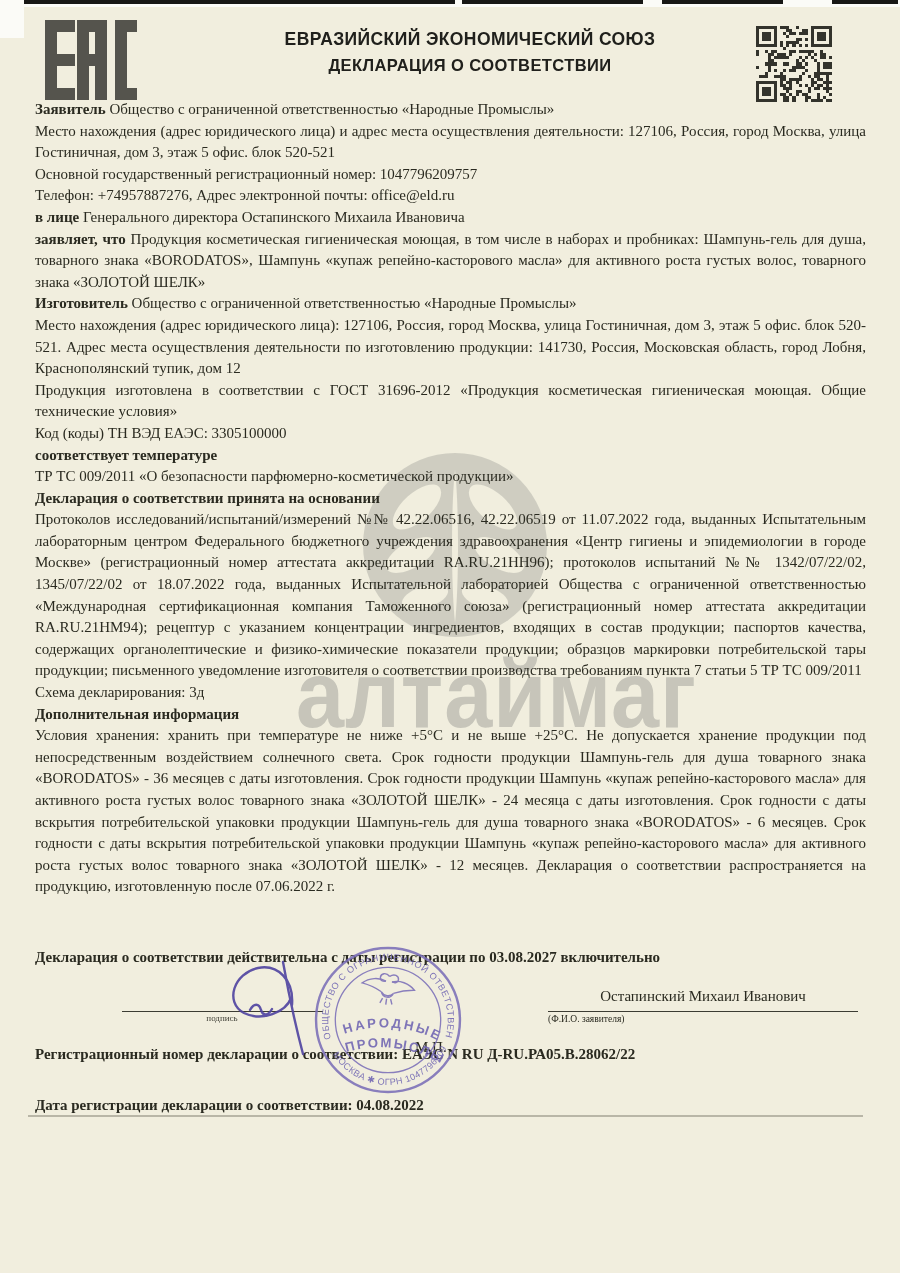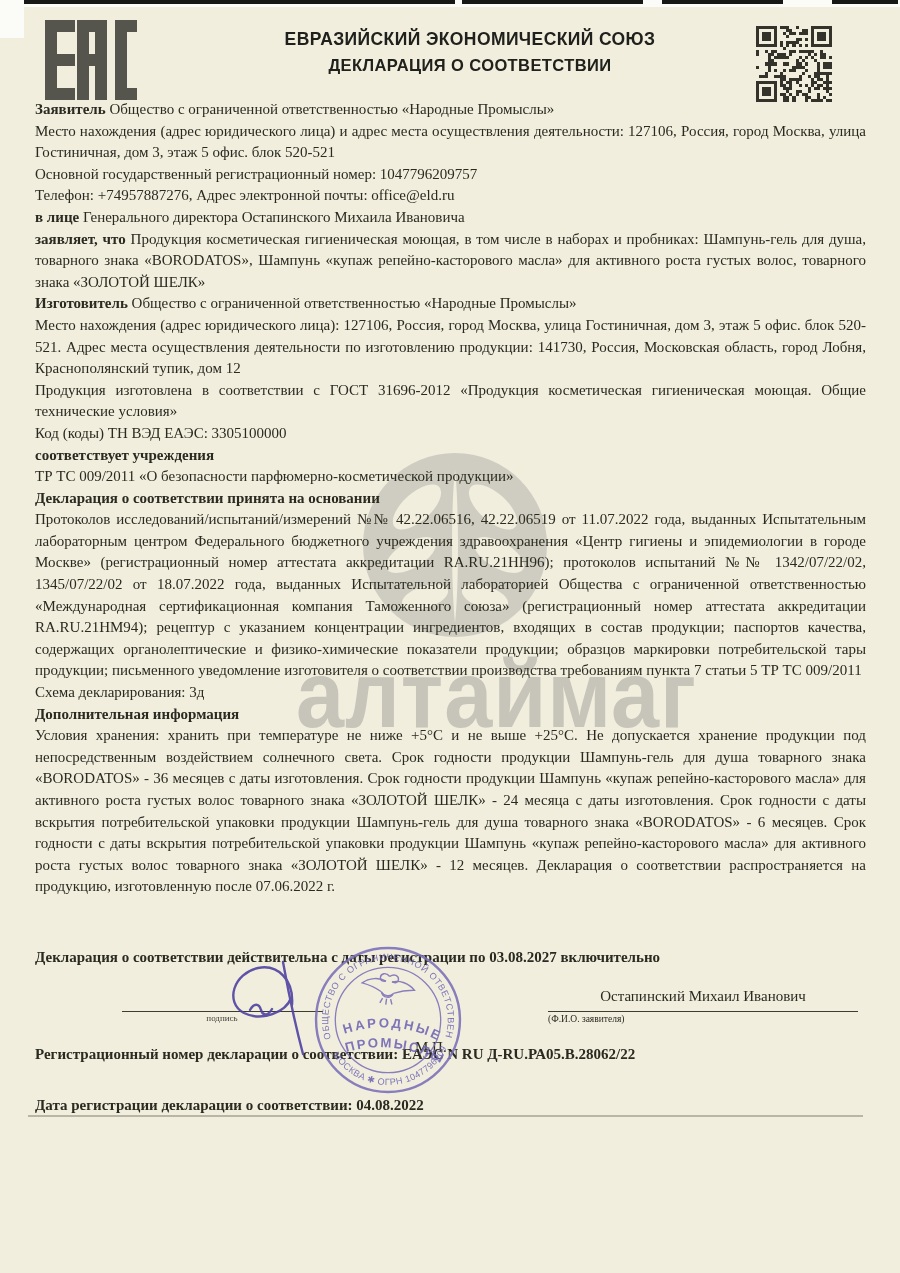--- a/index.html
+++ b/index.html
@@ -289,21 +289,21 @@
       <p><span class="b">Заявитель</span><span> Общество с ограниченной ответственностью «Народные Промыслы»</span></p>
       <p><span>Место нахождения (адрес юридического лица) и адрес места осуществления деятельности: 127106, Россия, город Москва, улица Гостиничная, дом 3, этаж 5 офис. блок 520-521</span></p>
       <p><span>Основной государственный регистрационный номер: 1047796209757</span></p>
       <p><span>Телефон: +74957887276, Адрес электронной почты: office@eld.ru</span></p>
       <p><span class="b">в лице</span><span> Генерального директора Остапинского Михаила Ивановича</span></p>
       <p><span class="b">заявляет, что</span><span> Продукция косметическая гигиеническая моющая, в том числе в наборах и пробниках: Шампунь-гель для душа, товарного знака «BORODATOS», Шампунь «купаж репейно-касторового масла» для активного роста густых волос, товарного знака «ЗОЛОТОЙ ШЕЛК»</span></p>
       <p><span class="b">Изготовитель</span><span> Общество с ограниченной ответственностью «Народные Промыслы»</span></p>
       <p><span>Место нахождения (адрес юридического лица): 127106, Россия, город Москва, улица Гостиничная, дом 3, этаж 5 офис. блок 520-521. Адрес места осуществления деятельности по изготовлению продукции: 141730, Россия, Московская область, город Лобня, Краснополянский тупик, дом 12</span></p>
       <p><span>Продукция изготовлена в соответствии с ГОСТ 31696-2012 «Продукция косметическая гигиеническая моющая. Общие технические условия»</span></p>
       <p><span>Код (коды) ТН ВЭД ЕАЭС: 3305100000</span></p>
-      <p><span class="b">соответствует учреждения</span></p>
+      <p><span class="b">соответствует температуре</span></p>
       <p><span>ТР ТС 009/2011 «О безопасности парфюмерно-косметической продукции»</span></p>
       <p><span class="b">Декларация о соответствии принята на основании</span></p>
       <p><span>Протоколов исследований/испытаний/измерений №№ 42.22.06516, 42.22.06519 от 11.07.2022 года, выданных Испытательным лабораторным центром Федерального бюджетного учреждения здравоохранения «Центр гигиены и эпидемиологии в городе Москве» (регистрационный номер аттестата аккредитации RA.RU.21НН96); протоколов испытаний №№ 1342/07/22/02, 1345/07/22/02 от 18.07.2022 года, выданных Испытательной лабораторией Общества с ограниченной ответственностью «Международная сертификационная компания Таможенного союза» (регистрационный номер аттестата аккредитации RA.RU.21НМ94); рецептур с указанием концентрации ингредиентов, входящих в состав продукции; паспортов качества, содержащих органолептические и физико-химические показатели продукции; образцов маркировки потребительской тары продукции; письменного уведомление изготовителя о соответствии производства требованиям пункта 7 статьи 5 ТР ТС 009/2011</span></p>
       <p><span>Схема декларирования: 3д</span></p>
       <p><span class="b">Дополнительная информация</span></p>
       <p><span>Условия хранения: хранить при температуре не ниже +5°С и не выше +25°С. Не допускается хранение продукции под непосредственным воздействием солнечного света. Срок годности продукции Шампунь-гель для душа товарного знака «BORODATOS» - 36 месяцев с даты изготовления. Срок годности продукции Шампунь «купаж репейно-касторового масла» для активного роста густых волос товарного знака «ЗОЛОТОЙ ШЕЛК» - 24 месяца с даты изготовления. Срок годности с даты вскрытия потребительской упаковки продукции Шампунь-гель для душа товарного знака «BORODATOS» - 6 месяцев. Срок годности с даты вскрытия потребительской упаковки продукции Шампунь «купаж репейно-касторового масла» для активного роста густых волос товарного знака «ЗОЛОТОЙ ШЕЛК» - 12 месяцев. Декларация о соответствии распространяется на продукцию, изготовленную после 07.06.2022 г.</span></p>
     </div>
 
   <div class="validity-line">Декларация о соответствии действительна с даты регистрации по 03.08.2027 включительно</div>
 

